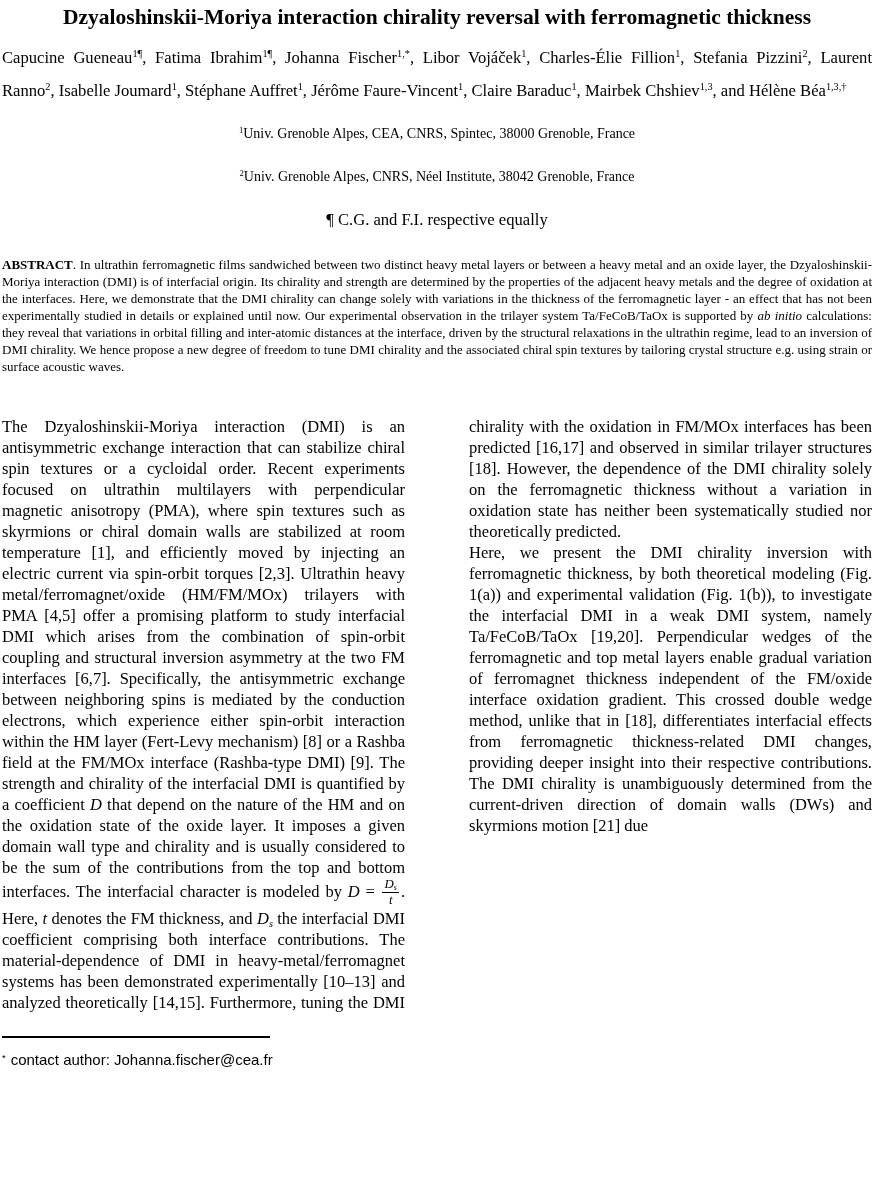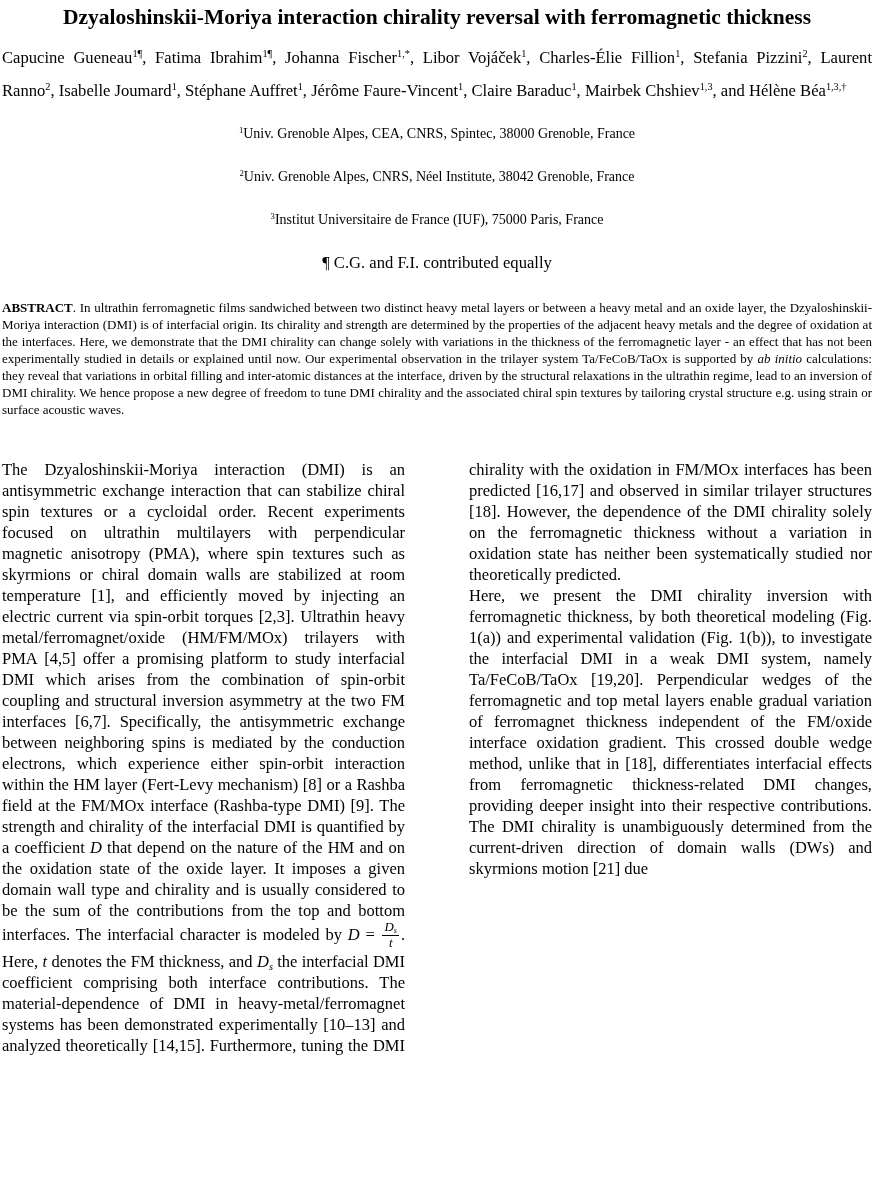--- a/index.html
+++ b/index.html
@@ -118,24 +118,23 @@
 
 <div class="page">
 
   <h1 class="title">Dzyaloshinskii-Moriya interaction chirality reversal with ferromagnetic thickness</h1>
 
   <p class="authors">Capucine Gueneau<sup>1¶</sup>, Fatima Ibrahim<sup>1¶</sup>, Johanna Fischer<sup>1,*</sup>, Libor Vojáček<sup>1</sup>, Charles-Élie Fillion<sup>1</sup>, Stefania Pizzini<sup>2</sup>, Laurent Ranno<sup>2</sup>, Isabelle Joumard<sup>1</sup>, Stéphane Auffret<sup>1</sup>, Jérôme Faure-Vincent<sup>1</sup>, Claire Baraduc<sup>1</sup>, Mairbek Chshiev<sup>1,3</sup>, and Hélène Béa<sup>1,3,†</sup></p>
 
   <div class="affiliations">
     <p><sup>1</sup>Univ. Grenoble Alpes, CEA, CNRS, Spintec, 38000 Grenoble, France</p>
     <p><sup>2</sup>Univ. Grenoble Alpes, CNRS, Néel Institute, 38042 Grenoble, France</p>
-    <p><sup>3</sup>Institut Universitaire de France (IUF), 75000 Paris, France</p>
   </div>
 
-  <p class="contrib">¶ C.G. and F.I. contributed equally</p>
+  <p class="contrib">¶ C.G. and F.I. respective equally</p>
 
   <p class="abstract"><b>ABSTRACT</b>. In ultrathin ferromagnetic films sandwiched between two distinct heavy metal layers or between a heavy metal and an oxide layer, the Dzyaloshinskii-Moriya interaction (DMI) is of interfacial origin. Its chirality and strength are determined by the properties of the adjacent heavy metals and the degree of oxidation at the interfaces. Here, we demonstrate that the DMI chirality can change solely with variations in the thickness of the ferromagnetic layer - an effect that has not been experimentally studied in details or explained until now. Our experimental observation in the trilayer system Ta/FeCoB/TaOx is supported by <i>ab initio</i> calculations: they reveal that variations in orbital filling and inter-atomic distances at the interface, driven by the structural relaxations in the ultrathin regime, lead to an inversion of DMI chirality. We hence propose a new degree of freedom to tune DMI chirality and the associated chiral spin textures by tailoring crystal structure e.g. using strain or surface acoustic waves.</p>
 
   <section class="intro">
     <p>The Dzyaloshinskii-Moriya interaction (DMI) is an antisymmetric exchange interaction that can stabilize chiral spin textures or a cycloidal order. Recent experiments focused on ultrathin multilayers with perpendicular magnetic anisotropy (PMA), where spin textures such as skyrmions or chiral domain walls are stabilized at room temperature [1], and efficiently moved by injecting an electric current via spin-orbit torques [2,3]. Ultrathin heavy metal/ferromagnet/oxide (HM/FM/MOx) trilayers with PMA [4,5] offer a promising platform to study interfacial DMI which arises from the combination of spin-orbit coupling and structural inversion asymmetry at the two FM interfaces [6,7]. Specifically, the antisymmetric exchange between neighboring spins is mediated by the conduction electrons, which experience either spin-orbit interaction within the HM layer (Fert-Levy mechanism) [8] or a Rashba field at the FM/MOx interface (Rashba-type DMI) [9]. The strength and chirality of the interfacial DMI is quantified by a coefficient <i>D</i> that depend on the nature of the HM and on the oxidation state of the oxide layer. It imposes a given domain wall type and chirality and is usually considered to be the sum of the contributions from the top and bottom interfaces. The interfacial character is modeled by <i>D</i> = <span class="frac"><span class="num"><i>D</i><sub><i>s</i></sub></span><span class="den"><i>t</i></span></span>. Here, <i>t</i> denotes the FM thickness, and <i>D</i><sub><i>s</i></sub> the interfacial DMI coefficient comprising both interface contributions. The material-dependence of DMI in heavy-metal/ferromagnet systems has been demonstrated experimentally [10–13] and analyzed theoretically [14,15]. Furthermore, tuning the DMI chirality with the oxidation in FM/MOx interfaces has been predicted [16,17] and observed in similar trilayer structures [18]. However, the dependence of the DMI chirality solely on the ferromagnetic thickness without a variation in oxidation state has neither been systematically studied nor theoretically predicted.</p>
     <p>Here, we present the DMI chirality inversion with ferromagnetic thickness, by both theoretical modeling (Fig. 1(a)) and experimental validation (Fig. 1(b)), to investigate the interfacial DMI in a weak DMI system, namely Ta/FeCoB/TaOx [19,20]. Perpendicular wedges of the ferromagnetic and top metal layers enable gradual variation of ferromagnet thickness independent of the FM/oxide interface oxidation gradient. This crossed double wedge method, unlike that in [18], differentiates interfacial effects from ferromagnetic thickness-related DMI changes, providing deeper insight into their respective contributions. The DMI chirality is unambiguously determined from the current-driven direction of domain walls (DWs) and skyrmions motion [21] due</p>
   </section>
 
   <footer class="footnotes">
     <div class="fn-rule"></div>

